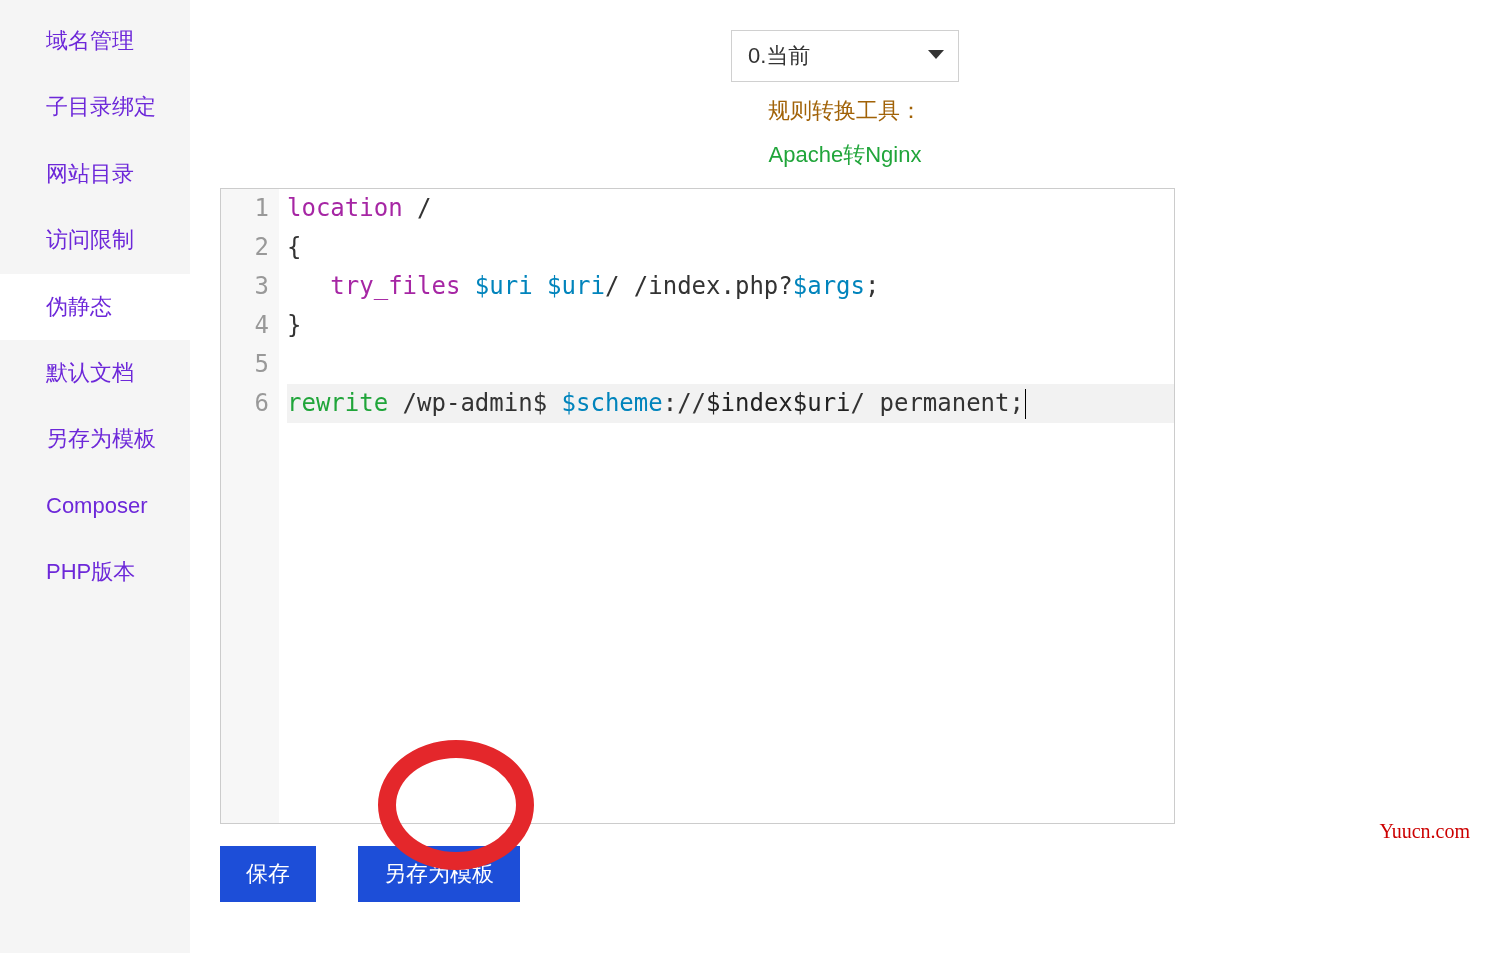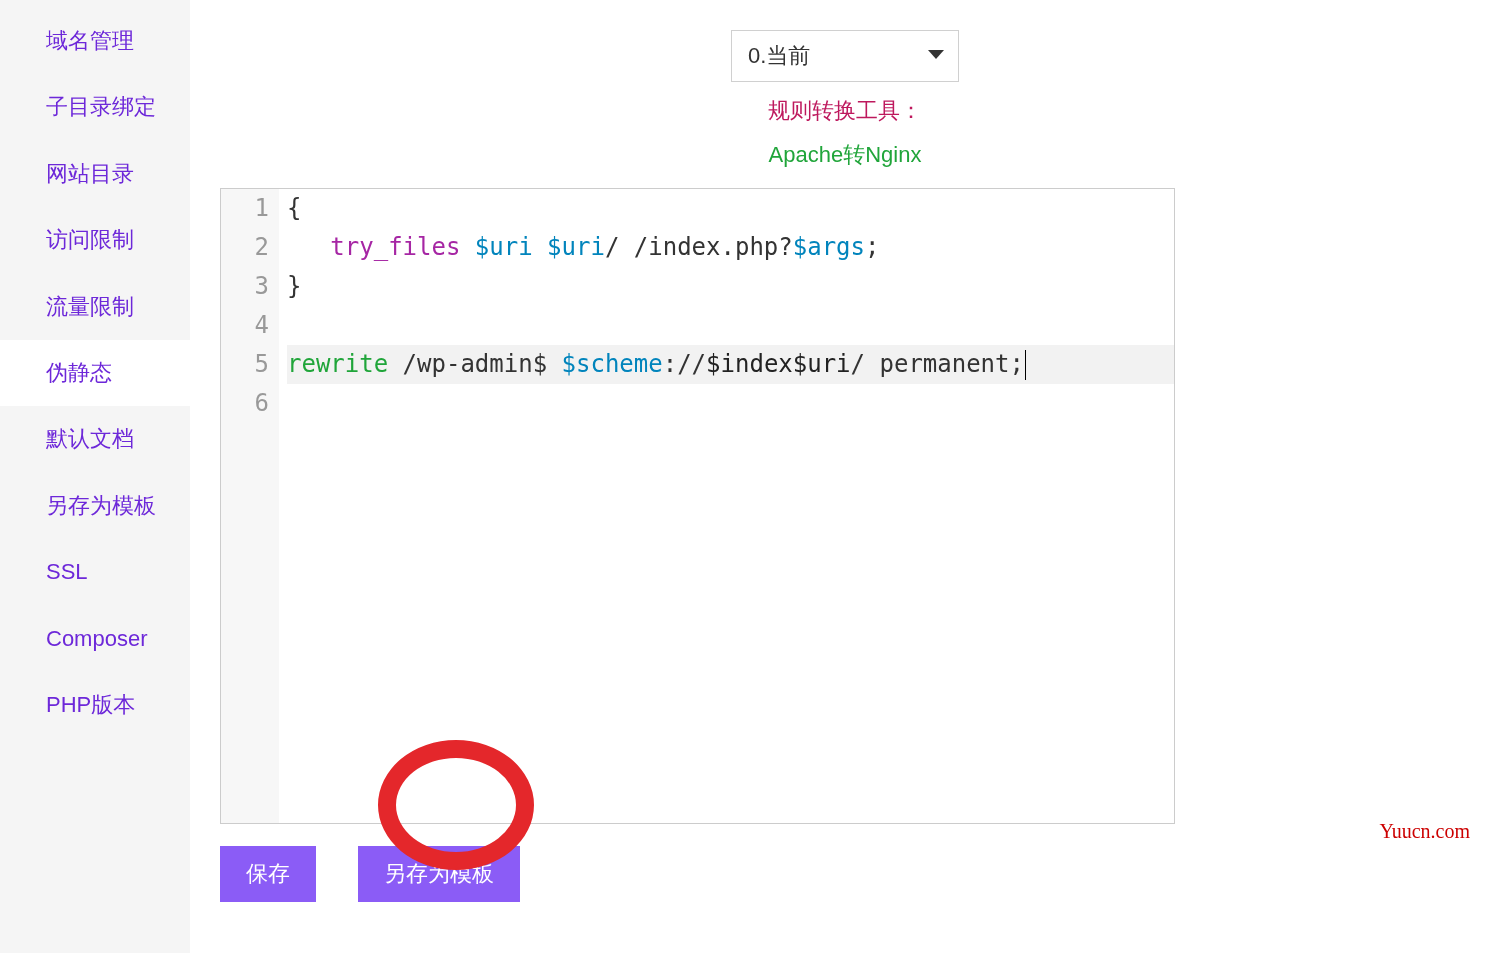--- a/index.html
+++ b/index.html
@@ -57,21 +57,21 @@
 .select-caret {
   position: absolute;
   right: 14px;
   top: 50%;
   transform: translateY(-50%);
   pointer-events: none;
   color: #333;
 }
 .label-text {
   font-size: 22px;
-  color: #be185d;
+  color: #a16207;
 }
 .link-green {
   font-size: 22px;
   color: #20a53a;
   text-decoration: none;
   cursor: pointer;
 }
 .editor {
   border: 1px solid #ccc;
   width: 955px;
@@ -117,21 +117,21 @@
   vertical-align: middle;
   margin-left: 1px;
 }
 .button-row {
   margin-top: 22px;
   display: flex;
   gap: 42px;
   align-items: center;
 }
 .btn {
-  background: #8b5cf6;
+  background: #1d4ed8;
   color: #fff;
   border: none;
   font-size: 22px;
   padding: 13px 26px;
   cursor: pointer;
 }
 .highlight-ring {
   position: absolute;
   width: 156px;
   height: 130px;
@@ -152,25 +152,23 @@
 }
 </style>
 </head>
 <body>
 
 <div class="sidebar">
   <div class="sidebar-item">域名管理</div>
   <div class="sidebar-item">子目录绑定</div>
   <div class="sidebar-item">网站目录</div>
   <div class="sidebar-item">访问限制</div>
-  <div class="sidebar-item">流量限制</div>
   <div class="sidebar-item active">伪静态</div>
   <div class="sidebar-item">默认文档</div>
   <div class="sidebar-item">另存为模板</div>
-  <div class="sidebar-item">SSL</div>
   <div class="sidebar-item">Composer</div>
   <div class="sidebar-item">PHP版本</div>
 </div>
 
 <div class="main">
   <div class="toolbar">
     <div class="select-wrap">
       <div class="select-box">0.当前</div>
       <span class="select-caret">
         <svg width="18" height="12" viewBox="0 0 18 12">
@@ -185,20 +183,21 @@
   <div class="editor">
     <div class="gutter">
       <div>1</div>
       <div>2</div>
       <div>3</div>
       <div>4</div>
       <div>5</div>
       <div>6</div>
     </div>
     <div class="code-area">
+      <div class="code-line"><span class="tok-kw">location</span><span class="tok-plain"> /</span></div>
       <div class="code-line"><span class="tok-plain">{</span></div>
       <div class="code-line"><span>   </span><span class="tok-kw">try_files</span><span> </span><span class="tok-var">$uri</span><span> </span><span class="tok-var">$uri</span><span class="tok-plain">/ /index.php?</span><span class="tok-var">$args</span><span class="tok-plain">;</span></div>
       <div class="code-line"><span class="tok-plain">}</span></div>
       <div class="code-line"><span></span></div>
       <div class="code-line current"><span class="tok-rewrite">rewrite</span><span> </span><span class="tok-plain">/wp-admin$</span><span> </span><span class="tok-var">$scheme</span><span class="tok-plain">://</span><span class="tok-host">$index$uri</span><span class="tok-plain">/ permanent;</span><span class="cursor"></span></div>
     </div>
   </div>
 
   <div class="button-row">
     <button class="btn">保存</button>

